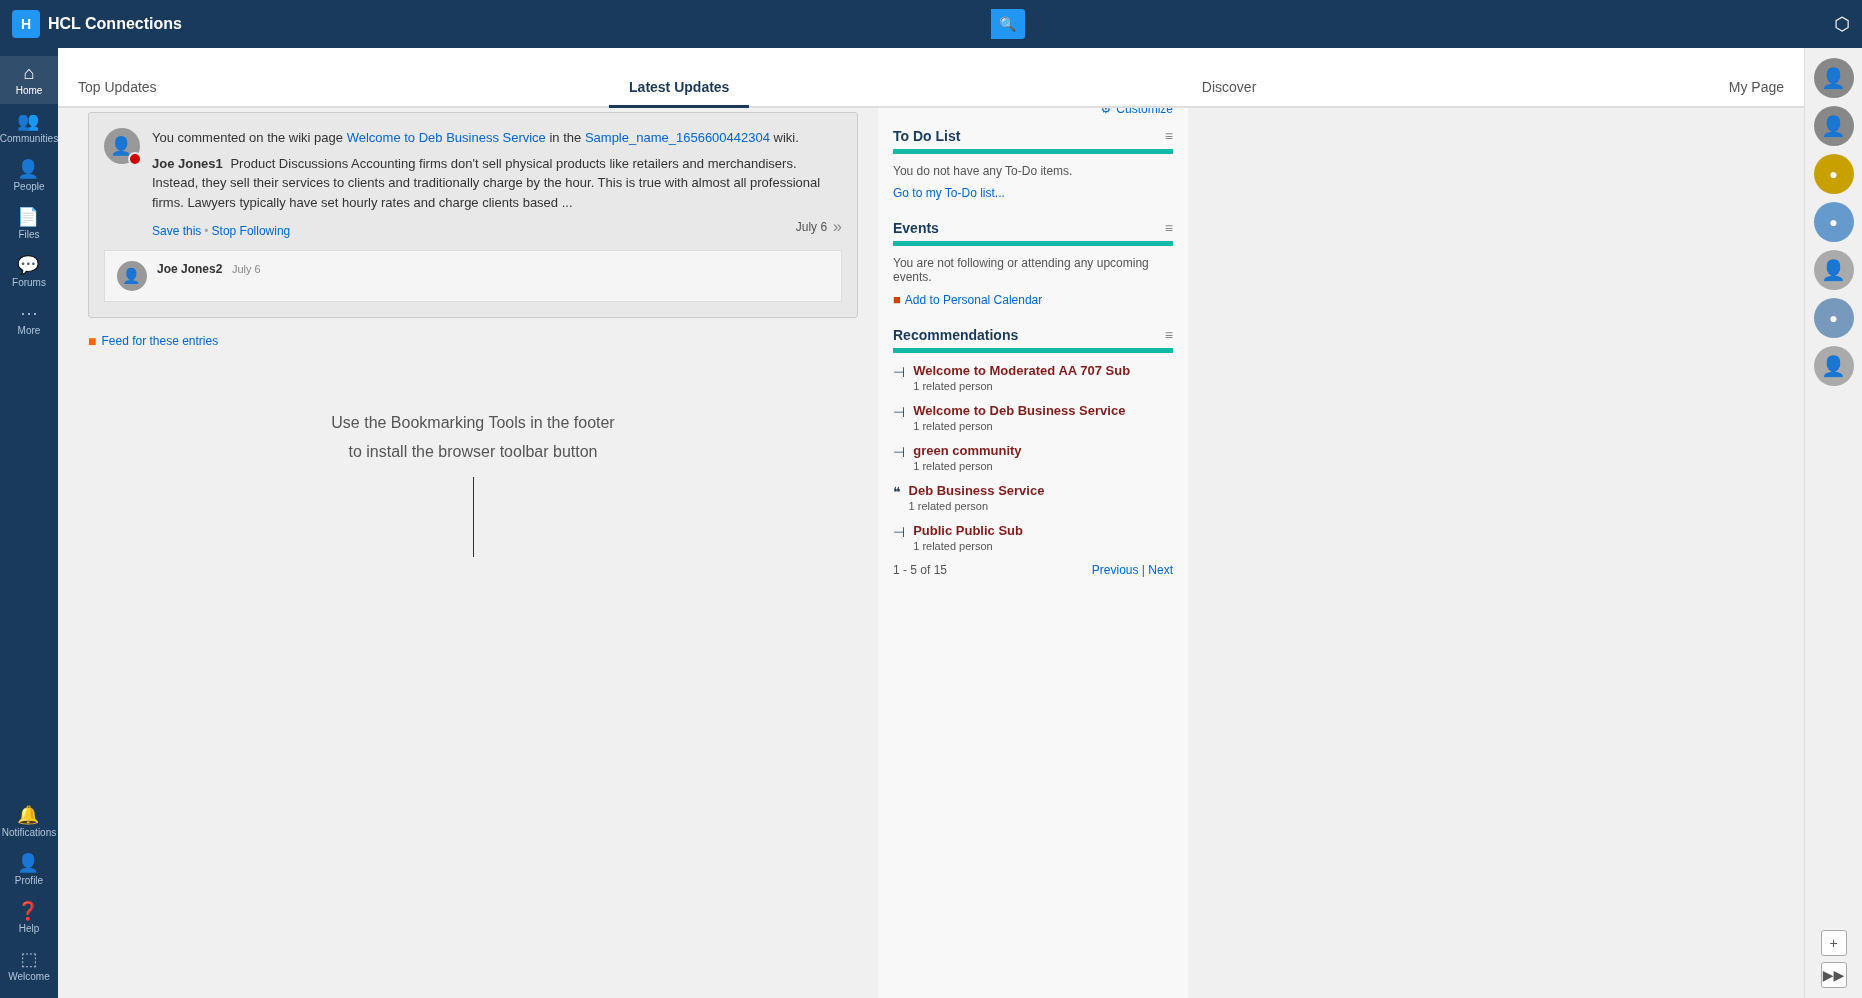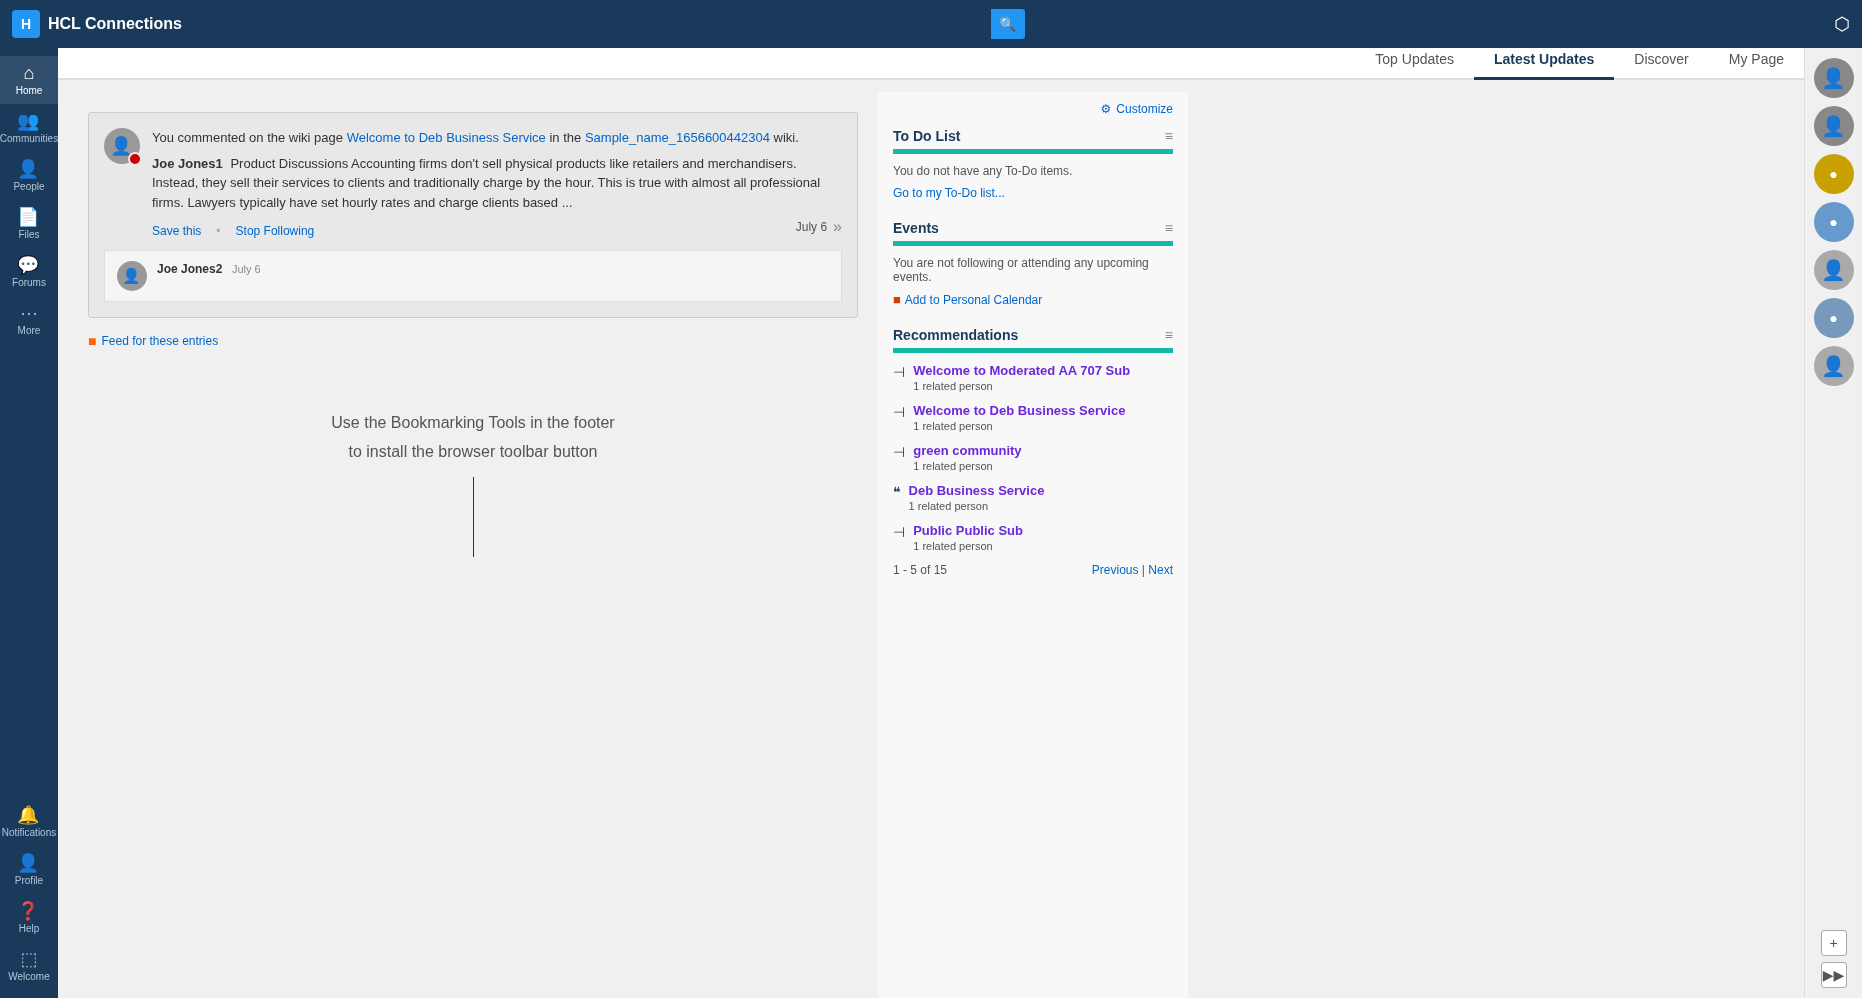--- a/index.html
+++ b/index.html
@@ -149,26 +149,26 @@
       display: flex; align-items: center; justify-content: center;
       font-size: 14px;
       color: #555;
     }
 
     
     .tabs-bar {
       position: fixed;
       top: 48px; left: 58px; right: 58px;
       background: white;
-      height: 32px;
+      height: 60px;
       display: flex;
       align-items: flex-end;
       border-bottom: 2px solid #ddd;
       z-index: 80;
-      justify-content: flex-end;
+      justify-content: space-between;
     }
     .tab-item {
       padding: 10px 20px;
       cursor: pointer;
       color: #555;
       font-size: 14px;
       border-bottom: 3px solid transparent;
       margin-bottom: -2px;
     }
     .tab-item.active {
@@ -223,21 +223,21 @@
       border-radius: 50%;
       background: #cc0000;
       border: 2px solid #e8e8e8;
     }
     .update-text { flex: 1; }
     .update-text p { line-height: 1.5; font-size: 13px; }
     .link-blue { color: #0066cc; text-decoration: none; }
     .update-meta {
       display: flex;
       align-items: center;
-      gap: 15px;
+      gap: 3px;
       margin-top: 8px;
       font-size: 12px;
       color: #555;
     }
     .update-meta .sep { color: #aaa; }
     .update-actions-row {
       display: flex;
       justify-content: space-between;
       align-items: center;
       margin-top: 4px;
@@ -370,21 +370,21 @@
       margin-bottom: 10px;
     }
     .rec-icon {
       color: #1a3a5c;
       font-size: 14px;
       margin-top: 1px;
       flex-shrink: 0;
     }
     .rec-content {}
     .rec-link {
-      color: #6d28d9;
+      color: #7f1d1d;
       font-size: 13px;
       font-weight: bold;
       text-decoration: none;
       display: block;
     }
     .rec-sub {
       font-size: 11px;
       color: #555;
     }
     .rec-pagination {

